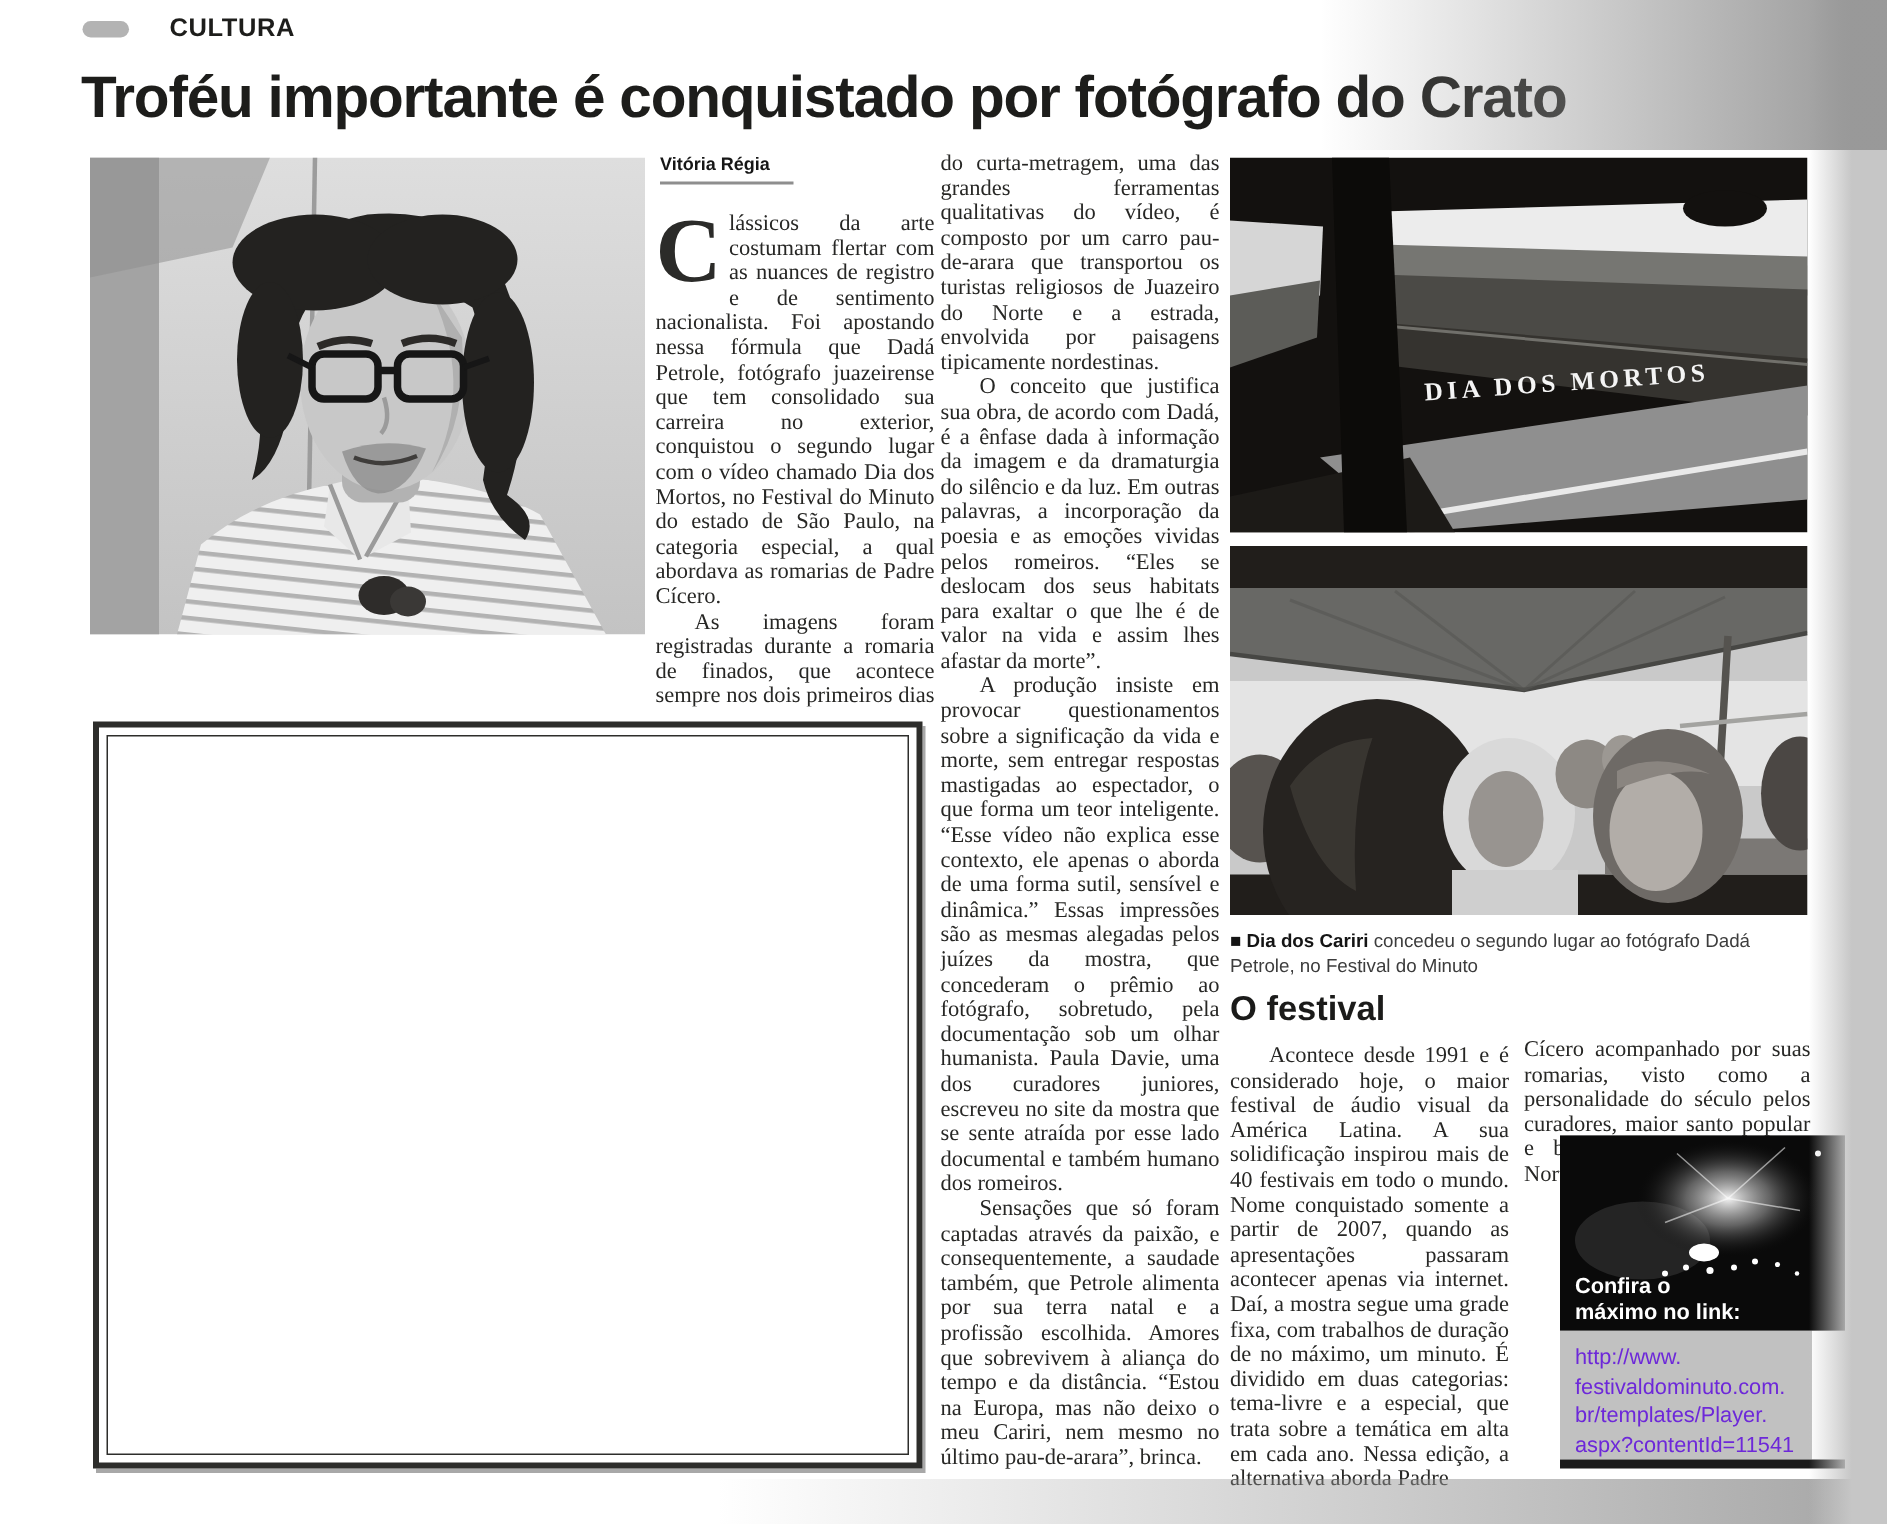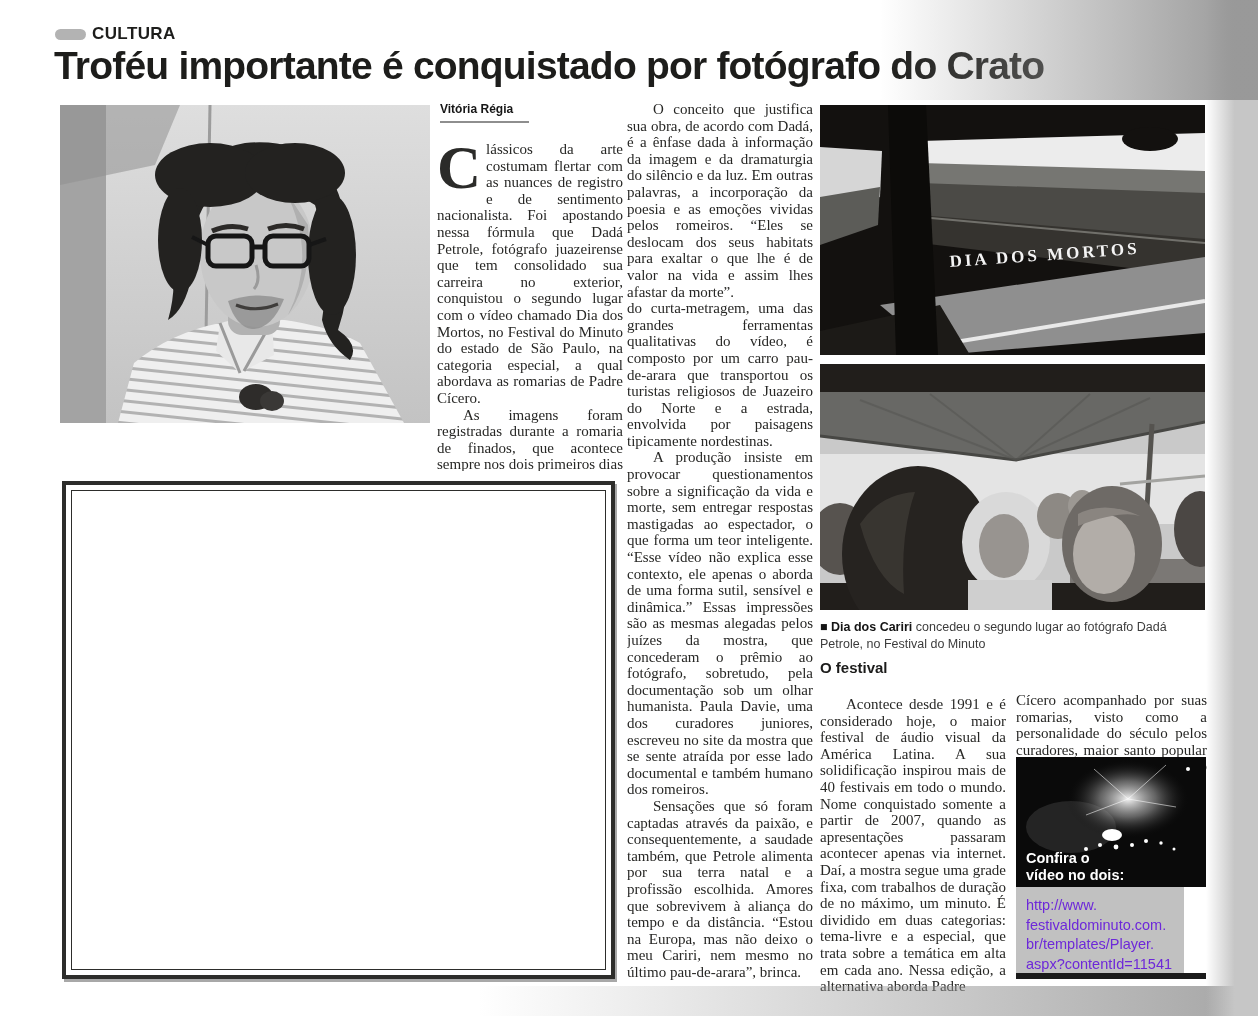--- a/index.html
+++ b/index.html
@@ -16,21 +16,21 @@
     background:linear-gradient(to right, rgba(150,150,150,0) 0%, rgba(148,148,148,0.9) 92%);
     pointer-events:none; z-index:40; }
   .shade-right { right:0; top:0; width:52px; height:1016px;
     background:linear-gradient(to right, rgba(170,170,170,0) 0%, #c6c6c6 55%);
     pointer-events:none; z-index:39; }
   .shade-bottom { left:0; bottom:0; width:1258px; height:30px;
     background:linear-gradient(to right, rgba(190,190,190,0) 38%, rgba(150,150,150,0.85) 100%);
     pointer-events:none; z-index:38; }
 
   
-  .kicker { left:55px; top:24px; display:flex; align-items:center; gap:6px; }
+  .kicker { left:55px; top:9px; display:flex; align-items:center; gap:27px; }
   .pill { width:31px; height:11px; border-radius:6px; background:#b3b3b3; }
   .kicker-label { font-weight:bold; font-size:17px; color:#1d1d1b; letter-spacing:0.4px; }
 
   
   .headline { left:54px; top:46px; width:1145px; font-size:39px; font-weight:bold;
     color:#1d1d1b; letter-spacing:-0.8px; line-height:1.05; }
 
   
   .photo1 { left:60px; top:105px; width:370px; height:318px; }
   .video1 { left:820px; top:105px; width:385px; height:250px; }
@@ -55,26 +55,26 @@
   .dropcap { float:left; font-size:61px; line-height:47px; font-weight:bold;
     padding:3px 5px 0 0; color:#2b2b29; font-family:"Liberation Serif", serif; }
 
   
   .adbox { left:62px; top:481px; width:553px; height:498px; box-sizing:border-box;
     border:4px solid #2d2d2b; padding:5px; background:#fff;
     box-shadow:2px 3px 0 #a8a8a8; }
   .adbox-inner { width:100%; height:100%; box-sizing:border-box; border:1.5px solid #2d2d2b; }
 
   
-  .festival-h { left:820px; top:659px; font-size:15px; font-weight:bold; color:#1b1b1a; }
+  .festival-h { left:820px; top:659px; font-size:23px; font-weight:bold; color:#1b1b1a; }
   .festA { left:820px; top:696px; width:186px; height:308px; overflow:hidden; }
   .festB { left:1016px; top:692px; width:191px; height:100px; overflow:hidden; }
 
   
-  .linkbox { left:1016px; top:757px; width:190px; height:222px; }
+  .linkbox { left:1040px; top:757px; width:190px; height:222px; }
   .lb-img { position:relative; width:190px; height:130px; background:#0a0a0a; }
   .lb-label { position:absolute; left:10px; top:93px; color:#ffffff; font-weight:bold;
     font-size:14.5px; line-height:17px; }
   .lb-gray { width:168px; height:86px; background:#c1c1c1; color:#6d28d9;
     font-size:14.5px; line-height:19.5px; padding:9px 0 0 10px; box-sizing:border-box; }
   .lb-bar { width:190px; height:6px; background:#1b1b1b; }
 </style>
 </head>
 <body>
 
@@ -139,22 +139,22 @@
 
 
   <div class="abs byline">Vitória Régia</div>
 
   <div class="abs col col1">
     <p class="p"><span class="dropcap">C</span><span>lássicos da arte costumam flertar com as nuances de registro e de sentimento nacionalista. Foi apostando nessa fórmula que Dadá Petrole, fotógrafo juazeirense que tem consolidado sua carreira no exterior, conquistou o segundo lugar com o vídeo chamado Dia dos Mortos, no Festival do Minuto do estado de São Paulo, na categoria especial, a qual abordava as romarias de Padre Cícero.</span></p>
     <p class="p indent">As imagens foram registradas durante a romaria de finados, que acontece sempre nos dois primeiros dias de novembro. O cenário</p>
   </div>
 
   <div class="abs col col2">
+    <p class="p">do curta-metragem, uma das grandes ferramentas qualitativas do vídeo, é composto por um carro pau-de-arara que transportou os turistas religiosos de Juazeiro do Norte e a estrada, envolvida por paisagens tipicamente nordestinas.</p>
     <p class="p indent">O conceito que justifica sua obra, de acordo com Dadá, é a ênfase dada à informação da imagem e da dramaturgia do silêncio e da luz. Em outras palavras, a incorporação da poesia e as emoções vividas pelos romeiros. “Eles se deslocam dos seus habitats para exaltar o que lhe é de valor na vida e assim lhes afastar da morte”.</p>
-    <p class="p">do curta-metragem, uma das grandes ferramentas qualitativas do vídeo, é composto por um carro pau-de-arara que transportou os turistas religiosos de Juazeiro do Norte e a estrada, envolvida por paisagens tipicamente nordestinas.</p>
     <p class="p indent">A produção insiste em provocar questionamentos sobre a significação da vida e morte, sem entregar respostas mastigadas ao espectador, o que forma um teor inteligente. “Esse vídeo não explica esse contexto, ele apenas o aborda de uma forma sutil, sensível e dinâmica.” Essas impressões são as mesmas alegadas pelos juízes da mostra, que concederam o prêmio ao fotógrafo, sobretudo, pela documentação sob um olhar humanista. Paula Davie, uma dos curadores juniores, escreveu no site da mostra que se sente atraída por esse lado documental e também humano dos romeiros.</p>
     <p class="p indent">Sensações que só foram captadas através da paixão, e consequentemente, a saudade também, que Petrole alimenta por sua terra natal e a profissão escolhida. Amores que sobrevivem à aliança do tempo e da distância. “Estou na Europa, mas não deixo o meu Cariri, nem mesmo no último pau-de-arara”, brinca.</p>
   </div>
 
   <div class="abs adbox">
     <div class="adbox-inner"></div>
   </div>
 
   <div class="abs video1">
     <svg width="385" height="250" viewBox="0 0 385 250">
@@ -263,21 +263,21 @@
             <circle cx="116" cy="88" r="2"></circle>
           <circle cx="130" cy="84" r="2"></circle>
             <circle cx="145" cy="86" r="1.7"></circle>
           <circle cx="158" cy="92" r="1.5"></circle>
             <circle cx="172" cy="12" r="2"></circle>
           <circle cx="40" cy="104" r="1.5"></circle>
         </g>
       </svg>
       <div class="lb-label">
         <div>Confira o</div>
-        <div>vídeo no dois:</div>
+        <div>máximo no link:</div>
       </div>
     </div>
     <div class="lb-gray">
       <div>http://www.</div>
       <div>festivaldominuto.com.</div>
       <div>br/templates/Player.</div>
       <div>aspx?contentId=11541</div>
     </div>
     <div class="lb-bar"></div>
   </div>

